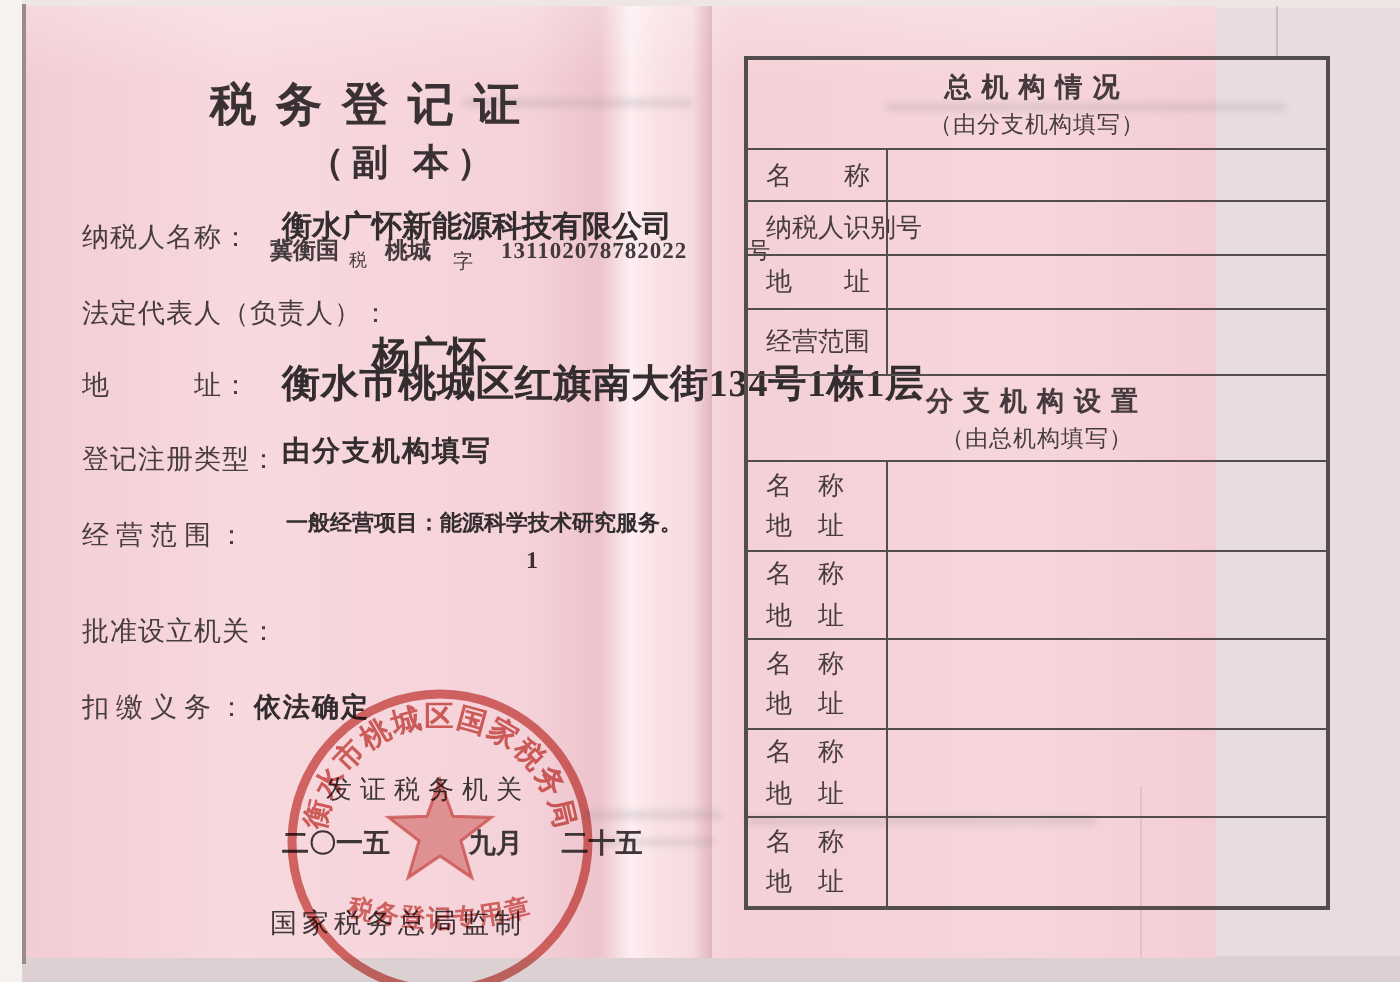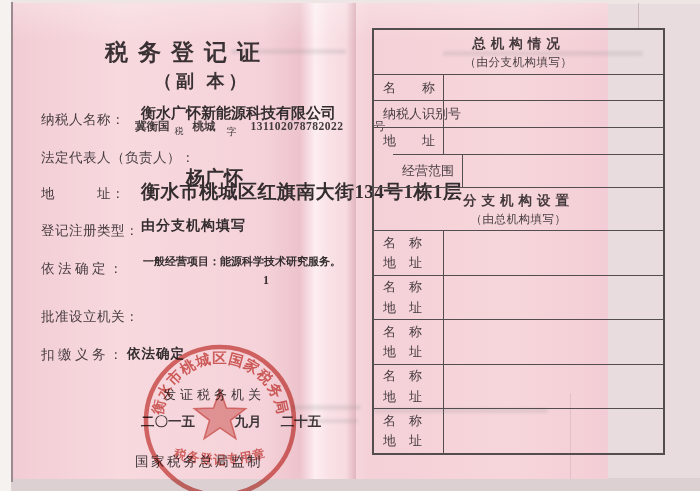--- a/index.html
+++ b/index.html
@@ -73,21 +73,21 @@
   .rtable { position:absolute; left:372px; top:28px; width:293px; height:427px;
       border:2px solid #544d4f; display:flex; flex-direction:column; color:#473d40; }
   .t-sechead { display:flex; flex-direction:column; align-items:center; justify-content:center; }
   .t-sechead .t-title { font-size:13.5px; letter-spacing:5px; font-weight:bold; color:#44393c; }
   .t-sechead .t-sub   { font-size:11.5px; letter-spacing:.5px; margin-top:2px; }
   .t-head1 { height:44px; }
   .t-row   { border-top:1.5px solid #544d4f; display:flex; align-items:stretch; }
   .t-label { width:70px; border-right:1.5px solid #544d4f; display:flex; align-items:center;
       padding-left:9px; font-size:13px; white-space:nowrap; }
   .t-value { flex:1; font-size:12px; display:flex; align-items:center; padding-left:6px; }
-  .r-name { height:26px; } .r-id { height:27px; } .r-addr { height:27px; } .r-scope { height:33px;margin-left:19px; }
+  .r-name { height:26px; } .r-id { height:27px; } .r-addr { height:27px; } .r-scope { height:33px; }
   .t-head2 { height:43px; border-top:1.5px solid #544d4f; }
   .t-pair { flex:1; border-top:1.5px solid #544d4f; display:flex; }
   .t-pair .t-label { flex-direction:column; align-items:flex-start; justify-content:space-evenly; }
 </style>
 </head>
 <body>
 
 <div id="scan">
 
   <div class="edge-top"></div>
@@ -128,21 +128,21 @@
     </div>
     <div class="field f2">
       <span class="f-label">地　　　址：</span>
       <span class="f-value">衡水市桃城区红旗南大街134号1栋1层</span>
     </div>
     <div class="field f3">
       <span class="f-label">登记注册类型：</span>
       <span class="f-value">由分支机构填写</span>
     </div>
     <div class="field f4">
-      <span class="f-label sp">依法确定：</span>
+      <span class="f-label sp">经营范围：</span>
       <span class="f-value">一般经营项目：能源科学技术研究服务。</span>
       <span class="f-note">1</span>
     </div>
     <div class="field f5">
       <span class="f-label">批准设立机关：</span>
     </div>
     <div class="field f6">
       <span class="f-label sp">扣缴义务：</span>
       <span class="f-value">依法确定</span>
     </div>

